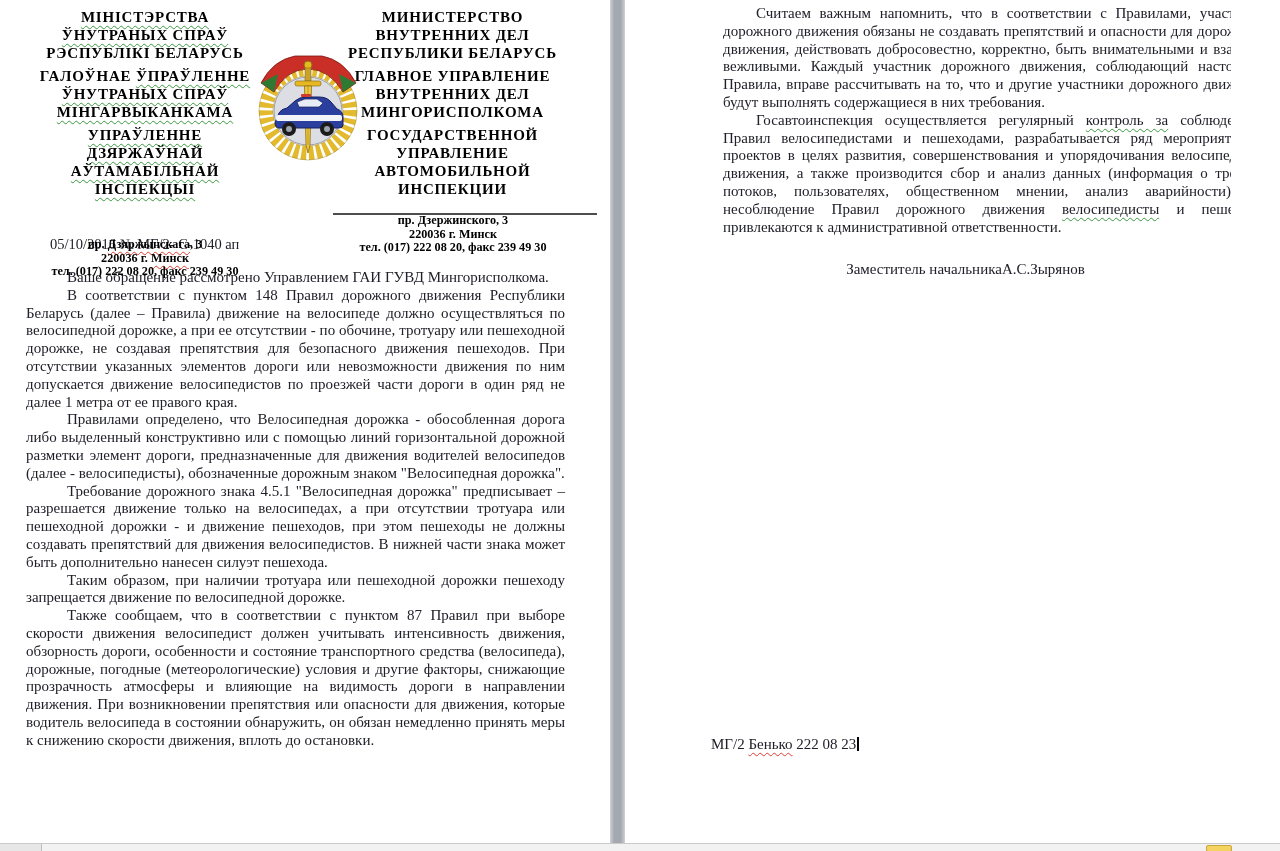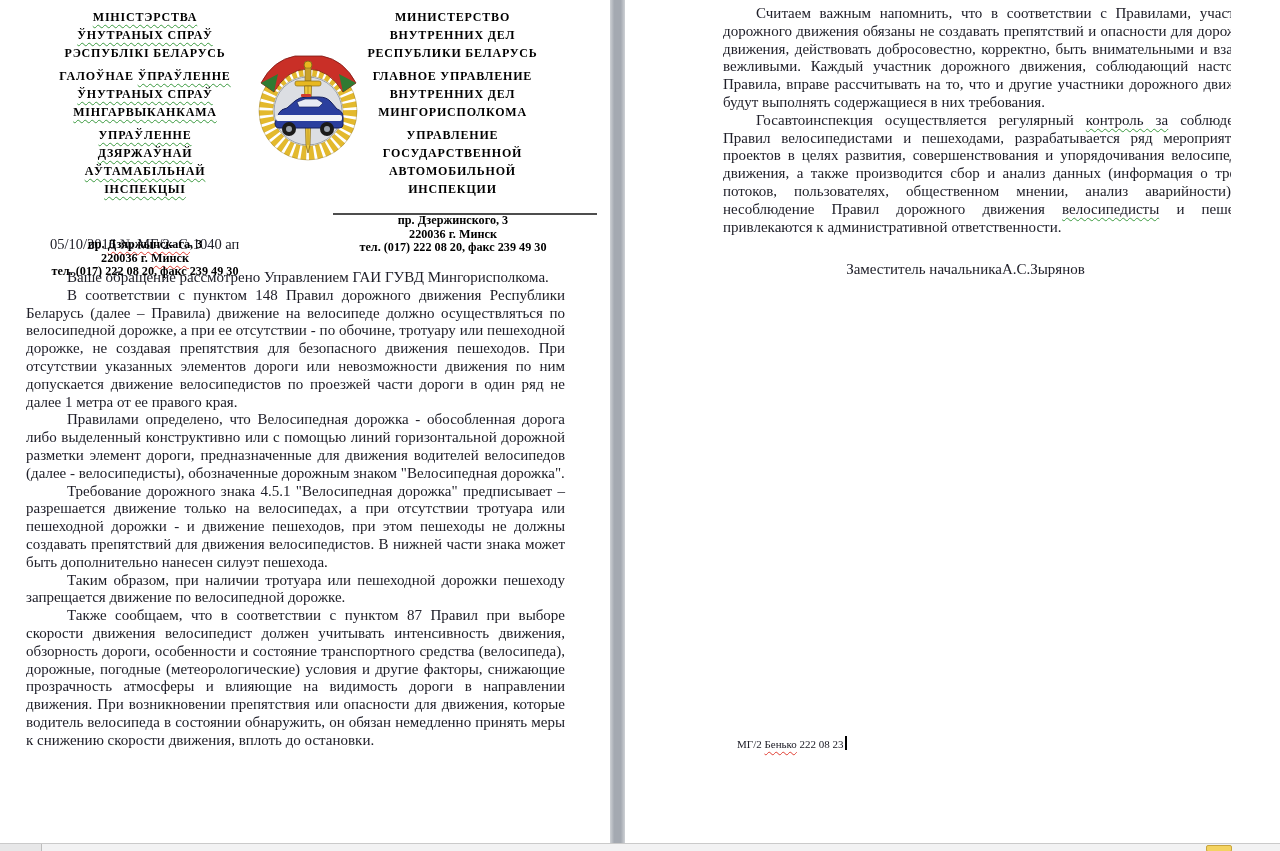--- a/index.html
+++ b/index.html
@@ -12,37 +12,37 @@
   .page1 { left:0; width:610px; }
   .page2 { left:625px; width:606px; }
   .gutter {
     position:absolute; left:610px; top:0; width:15px; height:843px;
     background:linear-gradient(90deg,#ced1d5 0%,#a4a9b1 28%,#a4a9b1 72%,#ced1d5 100%);
   }
   
   .lh-col { position:absolute; top:8px; text-align:center; color:#000; font-weight:bold; z-index:2; }
   .lh-left  { left:38px;  width:214px; }
   .lh-right { left:330px; width:245px; }
-  .lh-line { font-size:12px; line-height:18px; letter-spacing:0.8px; white-space:nowrap; }
+  .lh-line { font-size:15px; line-height:18px; letter-spacing:0.8px; white-space:nowrap; }
   .lh-group { margin-bottom:5px; }
   .lh-address { margin-top:3px; font-size:12.2px; line-height:13.5px; letter-spacing:0; width:260px; }
   .lh-left  .lh-address { margin-left:-23px;margin-top:40px; }
   .lh-right .lh-address { margin-left:-7px;margin-top:16px; }
   .lh-address .lh-line { font-size:12.2px; line-height:13.5px; letter-spacing:0; }
   .lh-rule { position:absolute; left:333px; top:213px; width:264px; border-top:2px solid #4d4d4d; }
   .emblem { position:absolute; left:255px; top:45px; width:107px; height:119px; z-index:1; }
   
   .ref { position:absolute; left:50px; top:236px; font-size:14.5px; }
   .body1 { position:absolute; left:26px; top:269px; width:539px; }
   .body2 { position:absolute; left:98px; top:5px;  width:543px; }
   .body1 p, .body2 p { margin:0; font-size:15px; line-height:17.8px; text-align:justify; color:#20202a; }
   .body1 p { text-indent:41px; }
   .body2 p { text-indent:33px; }
   .sig-row { display:flex; justify-content:center; padding-right:58px; margin-top:25px; font-size:15px; }
-  .footer-note { position:absolute; left:112px; top:736px; font-size:11px; }
+  .footer-note { position:absolute; left:86px; top:736px; font-size:15px; }
   .caret { display:inline-block; width:2px; height:14px; background:#000; vertical-align:-2px; margin-left:1px; }
   
   .wavy-red   { text-decoration:underline wavy #e03c31; text-decoration-thickness:1px; text-underline-offset:3px; text-decoration-skip-ink:none; }
   .wavy-green { text-decoration:underline wavy #3a9a3f; text-decoration-thickness:1px; text-underline-offset:3px; text-decoration-skip-ink:none; }
   
   .bottom-bar { position:absolute; left:0; top:843px; width:1280px; height:8px; background:#f2f2f3; border-top:1px solid #cacaca; box-sizing:border-box; }
   .bb-left  { position:absolute; left:0; top:0; width:41px; height:7px; background:#e7e7e8; border-right:1px solid #bdbdbd; }
   .bb-thumb { position:absolute; left:1206px; top:1px; width:24px; height:5px; background:#f4d361; border:1px solid #c8a53e; border-radius:2px; }
 </style>
 </head>
@@ -112,22 +112,22 @@
         <div class="lh-line"><span>МИНИСТЕРСТВО</span></div>
         <div class="lh-line"><span>ВНУТРЕННИХ ДЕЛ</span></div>
         <div class="lh-line"><span>РЕСПУБЛИКИ БЕЛАРУСЬ</span></div>
       </div>
       <div class="lh-group">
         <div class="lh-line"><span>ГЛАВНОЕ УПРАВЛЕНИЕ</span></div>
         <div class="lh-line"><span>ВНУТРЕННИХ ДЕЛ</span></div>
         <div class="lh-line"><span>МИНГОРИСПОЛКОМА</span></div>
       </div>
       <div class="lh-group">
+        <div class="lh-line"><span>ГОСУДАРСТВЕННОЙ</span></div>
         <div class="lh-line"><span>УПРАВЛЕНИЕ</span></div>
-        <div class="lh-line"><span>ГОСУДАРСТВЕННОЙ</span></div>
         <div class="lh-line"><span>АВТОМОБИЛЬНОЙ</span></div>
         <div class="lh-line"><span>ИНСПЕКЦИИ</span></div>
       </div>
       <div class="lh-address">
         <div class="lh-line"><span>пр. Дзержинского, 3</span></div>
         <div class="lh-line"><span>220036 г. Минск</span></div>
         <div class="lh-line"><span>тел. (017) 222 08 20, факс 239 49 30</span></div>
       </div>
     </div>
 

